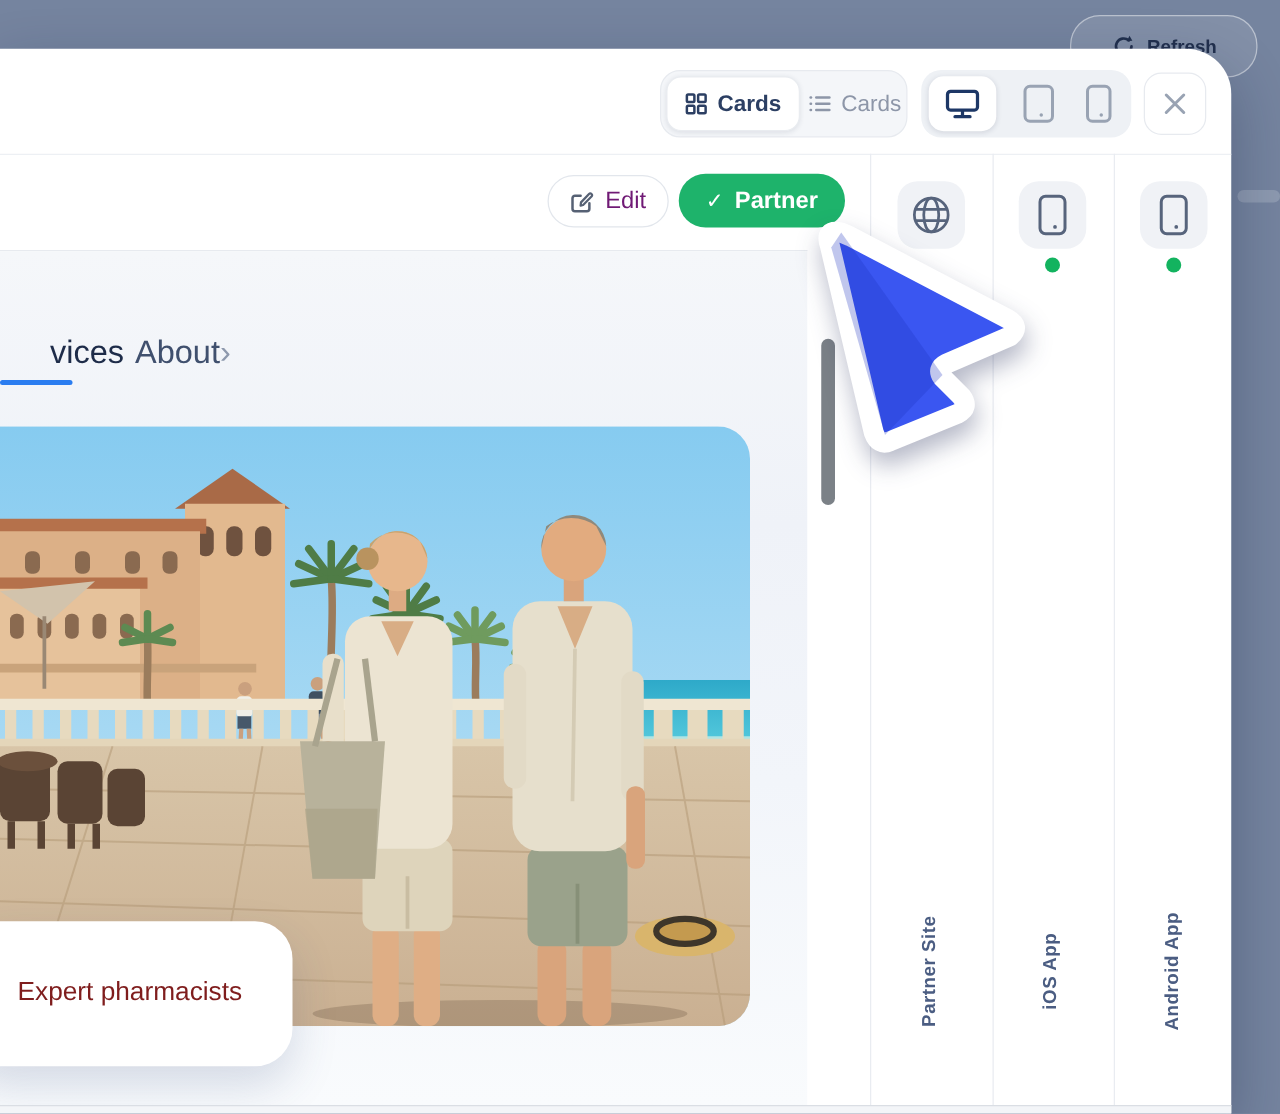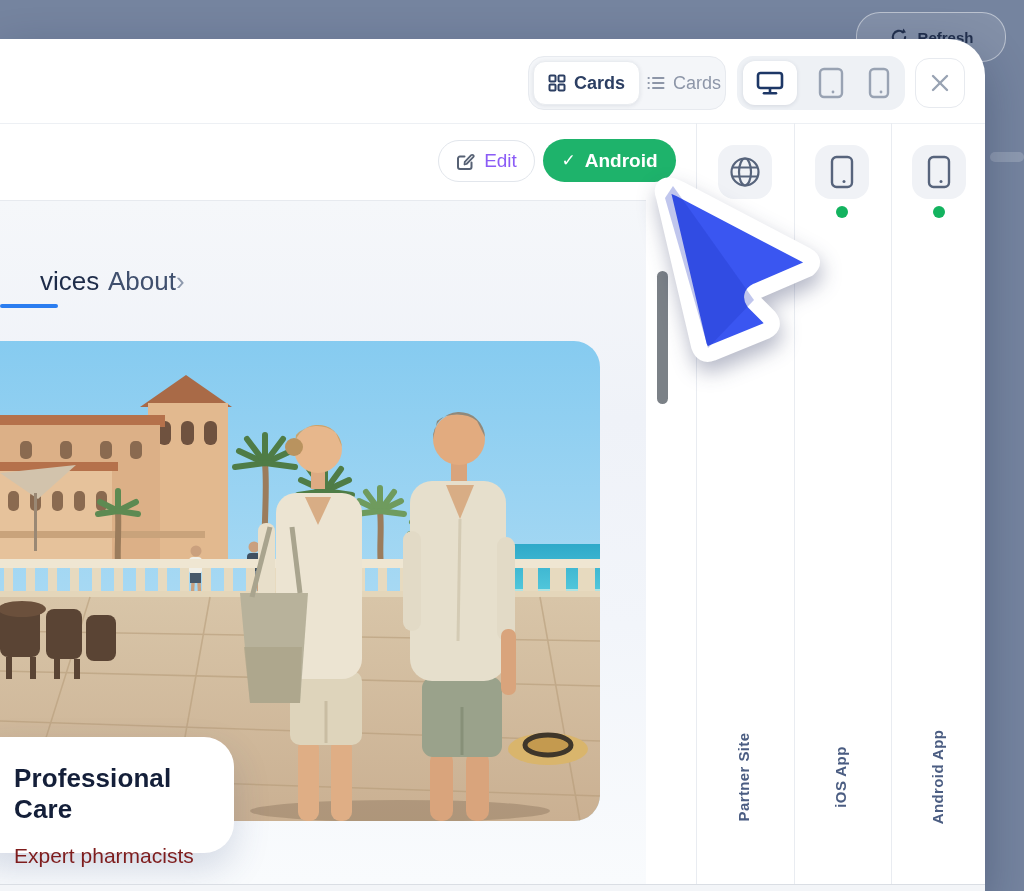--- a/index.html
+++ b/index.html
@@ -28,21 +28,21 @@
   
   .device-toggle{left:737px;top:56px;width:168px;height:54px;background:#eef1f5;border-radius:16px;}
   .device-active{left:743px;top:61px;width:54px;height:44px;background:#fff;border-radius:12px;
     box-shadow:0 1px 4px rgba(30,40,70,0.12);display:flex;align-items:center;justify-content:center;}
   .device-plain{width:54px;height:44px;display:flex;align-items:center;justify-content:center;top:61px;}
   .close-btn{left:915px;top:58px;width:50px;height:50px;background:#fff;border:1px solid #e7eaef;border-radius:14px;
     display:flex;align-items:center;justify-content:center;box-sizing:border-box;}
 
   
   .edit-btn{left:438px;top:140px;width:97px;height:42px;background:#fff;border:1px solid #e2e6ec;border-radius:21px;
-    display:flex;align-items:center;justify-content:center;gap:9px;color:#8b5cf6;font-size:19px;box-sizing:border-box;}
+    display:flex;align-items:center;justify-content:center;gap:9px;color:#701a75;font-size:19px;box-sizing:border-box;}
   .update-btn{left:543px;top:139px;width:133px;height:43px;background:#1eb36b;border-radius:22px;
     display:flex;align-items:center;justify-content:center;gap:9px;color:#fff;font-size:19px;font-weight:700;}
   .update-check{font-size:17px;font-weight:400;}
   .toolbar-divider{left:0;top:200px;width:646px;height:1px;background:#e7eaef;}
 
   
   .viewport{left:0;top:201px;width:646px;height:683px;
     background:linear-gradient(180deg,#f5f7fa 0%,#eff2f8 32%,#f2f5fa 62%,#f9fbfd 100%);}
   .gutter{left:646px;top:201px;width:50px;height:683px;background:#fff;}
   .scrollbar{left:657px;top:271px;width:11px;height:133px;border-radius:6px;background:#7b8187;}
@@ -149,21 +149,21 @@
 
   <div class="abs edit-btn">
     <svg width="19" height="19" viewBox="0 0 19 19">
       <path d="M15.5 10.5 V15 a2 2 0 0 1-2 2 H4 a2 2 0 0 1-2-2 V6.5 a2 2 0 0 1 2-2 h4.5" fill="none" stroke="#566174" stroke-width="2" stroke-linecap="round"></path>
       <path d="M8.5 12.5 L10.5 12 L17.2 5.2 a1.4 1.4 0 0 0-2-2 L8.8 9.9 L8.5 12.5 Z" fill="none" stroke="#566174" stroke-width="1.8" stroke-linejoin="round"></path>
     </svg>
     <span>Edit</span>
   </div>
   <div class="abs update-btn">
     <span class="update-check">✓</span>
-    <span>Android</span>
+    <span>Partner</span>
   </div>
   <div class="abs toolbar-divider"></div>
 
   <div class="abs viewport"></div>
   <div class="abs gutter"></div>
   <div class="abs scrollbar"></div>
 
   <div class="abs nav-active">vices</div>
   <div class="abs nav-underline"></div>
   <div class="abs nav-about">
@@ -372,21 +372,20 @@
         <circle cx="459" cy="98" r="26" fill="#e2ab7f"></circle>
         <path d="M433,98 a26,26 0 0 1 52,-2 l-8,-16 a28,22 0 0 0 -40,0 Z" fill="#8f897c"></path>
         <ellipse cx="548" cy="408" rx="40" ry="16" fill="#d9b56c"></ellipse>
         <ellipse cx="548" cy="404" rx="23" ry="10" fill="#c49a4f"></ellipse>
         <ellipse cx="548" cy="404" rx="23" ry="10" fill="none" stroke="#3e362a" stroke-width="5"></ellipse>
       </g>
     </svg>
   </div>
 
   <div class="abs care-card">
-    <div class="care-title">Professional Care</div>
     <div class="care-sub">Expert pharmacists</div>
   </div>
 
   <div class="abs bottom-strip"></div>
 
   <div class="abs vdiv" style="left:696px;"></div>
   <div class="abs vdiv" style="left:794px;"></div>
   <div class="abs vdiv" style="left:891px;"></div>
 
   <div class="abs tile" style="left:718px;">

